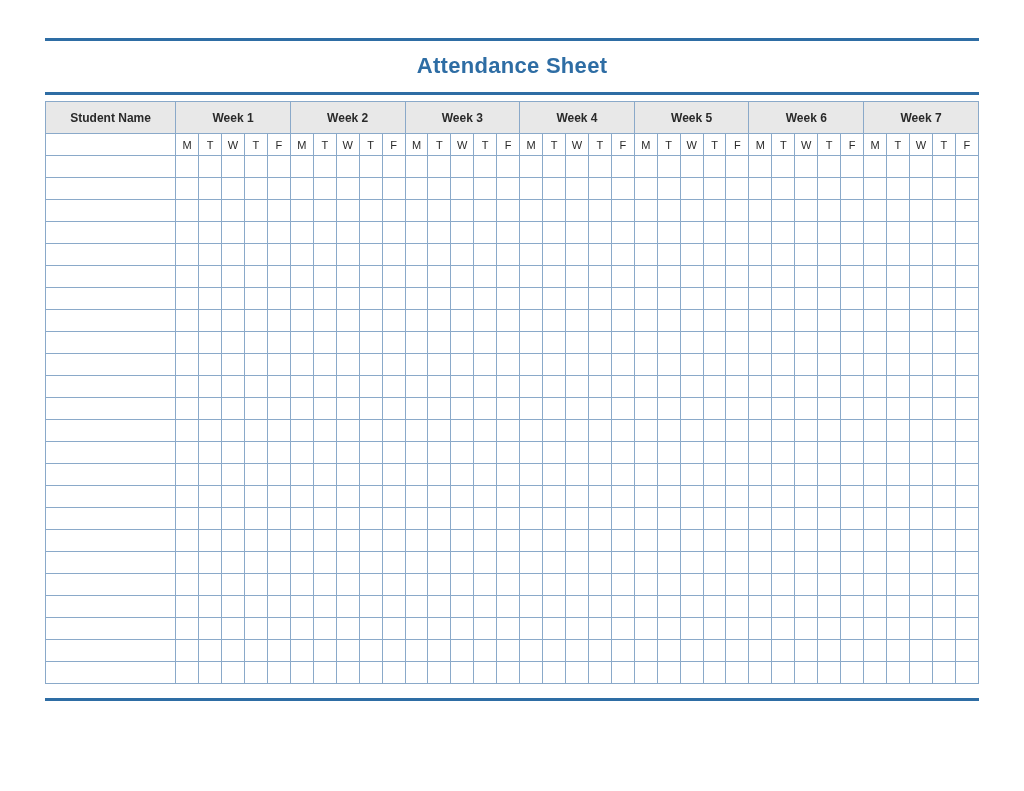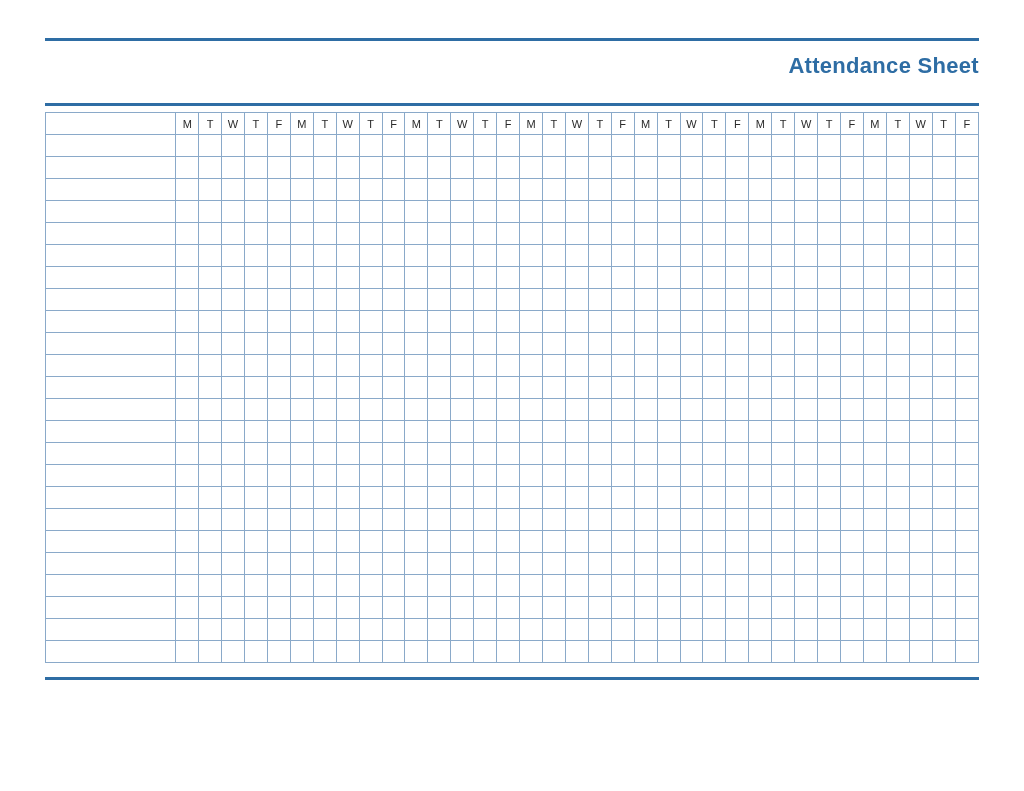--- a/index.html
+++ b/index.html
@@ -10,25 +10,25 @@
       height: 791px;
       padding: 38px 45px;
       color: #2a2a2a;
     }
     .rule {
       height: 3px;
       background: #2e6da4;
       width: 100%;
     }
     .title {
-      text-align: right;
+      text-align: center;
       color: #2e6da4;
       font-weight: bold;
       font-size: 22px;
-      padding: 12px 0 24px 0;
+      padding: 12px 0 13px 0;
       letter-spacing: 0.3px;
     }
     table {
       border-collapse: collapse;
       width: 100%;
       table-layout: fixed;
       margin-top: 6px;
     }
     th, td {
       border: 1px solid #8aa9c9;
@@ -100,20 +100,30 @@
       <col class="day-col">
       <col class="day-col">
       <col class="day-col">
       <col class="day-col">
       <col class="day-col">
       <col class="day-col">
       <col class="day-col">
       <col class="day-col">
     </colgroup>
   <thead>
+    <tr class="row-weeks" id="row-weeks">
+        <th rowspan="1">Student Name</th>
+        <th colspan="5">Week 1</th>
+        <th colspan="5">Week 2</th>
+        <th colspan="5">Week 3</th>
+        <th colspan="5">Week 4</th>
+        <th colspan="5">Week 5</th>
+        <th colspan="5">Week 6</th>
+        <th colspan="5">Week 7</th>
+      </tr>
     <tr class="row-days" id="row-days">
         <th></th>
         <th>M</th>
         <th>T</th>
         <th>W</th>
         <th>T</th>
         <th>F</th>
         <th>M</th>
         <th>T</th>
         <th>W</th>

